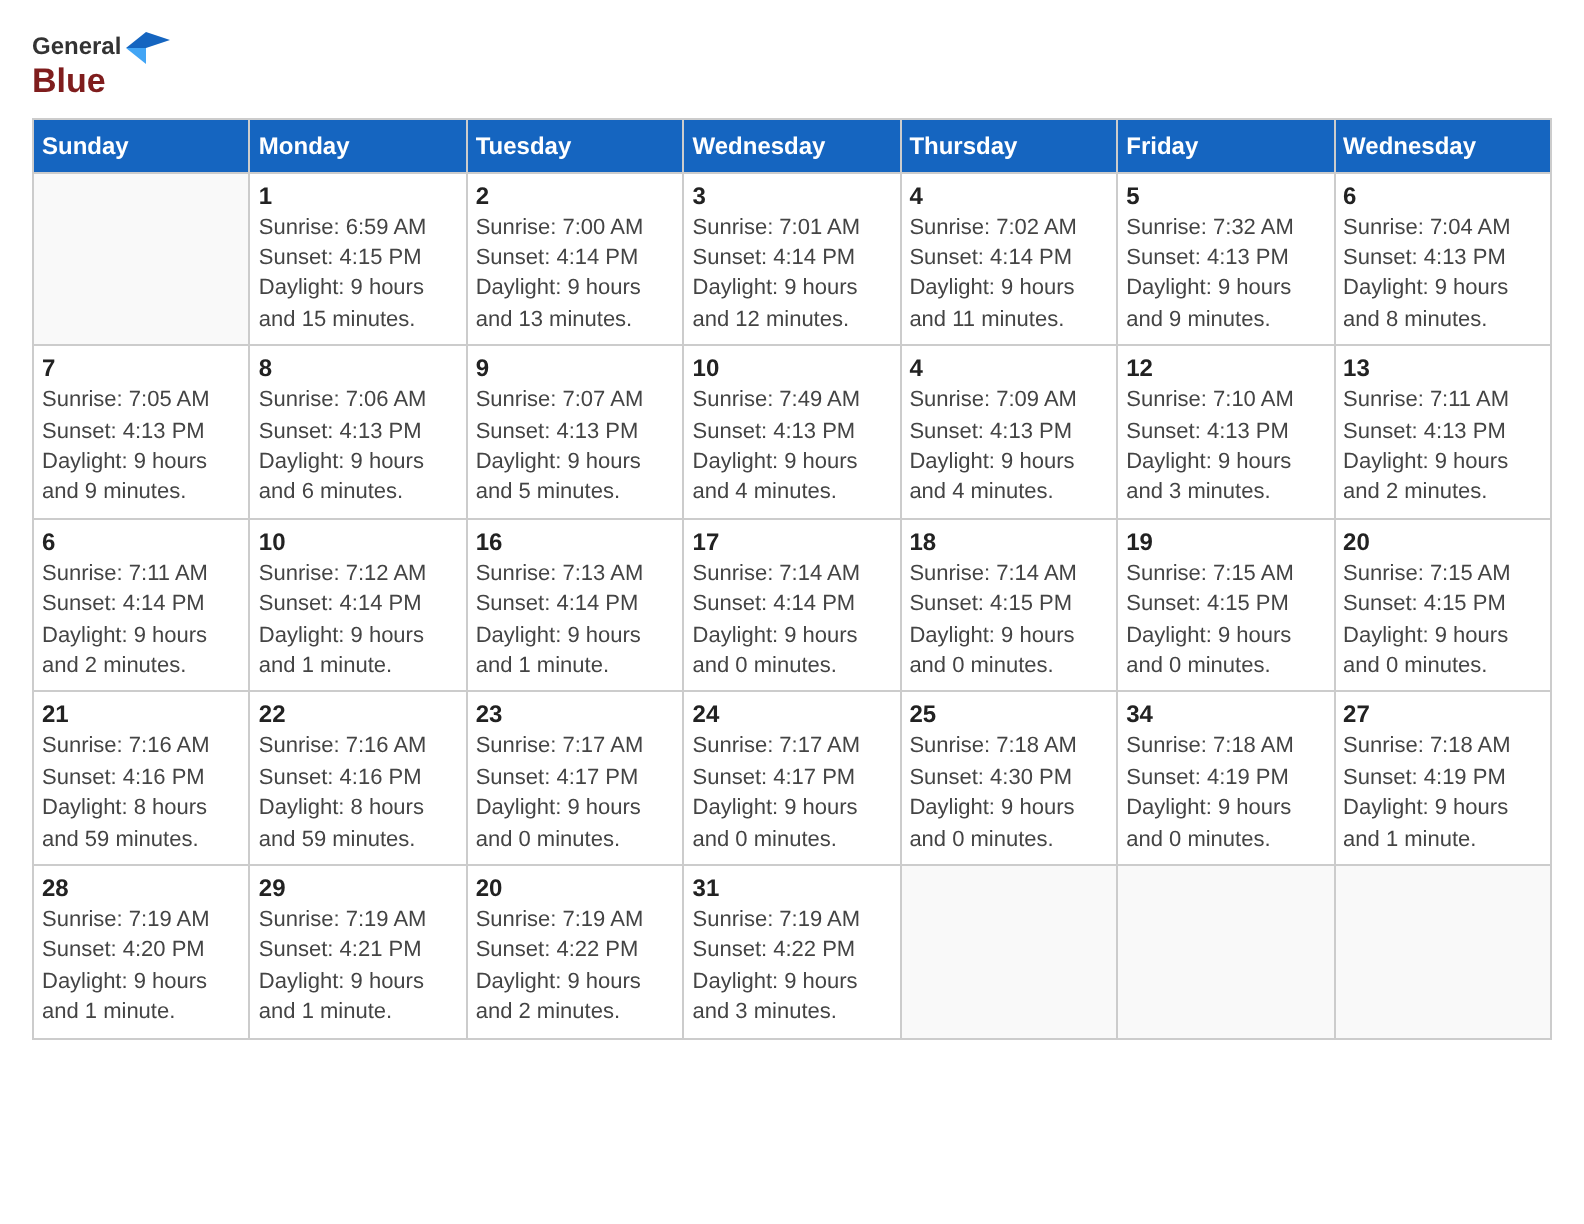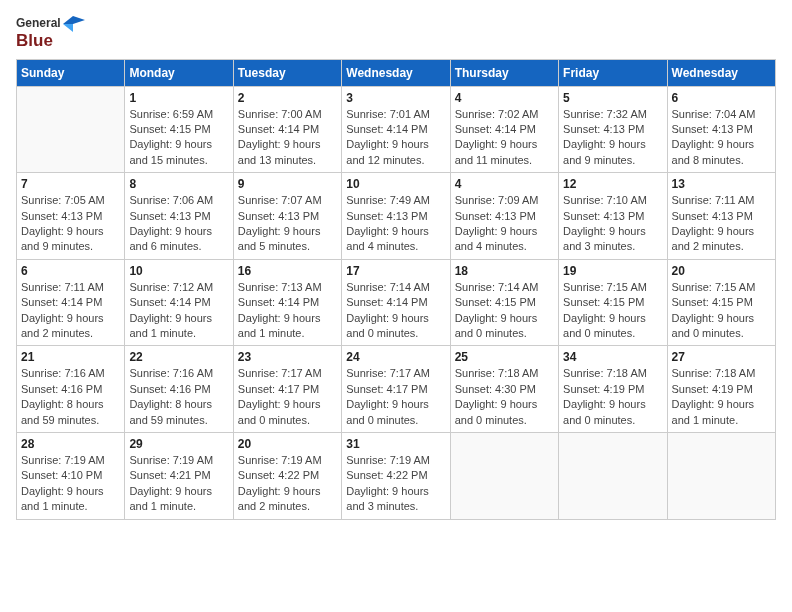--- a/index.html
+++ b/index.html
@@ -219,21 +219,21 @@
           <div class="day-info"><span>Sunrise: 7:18 AM</span><br><span>Sunset: 4:19 PM</span><br><span>Daylight: 9 hours</span><br><span>and 0 minutes.</span></div>
         </td>
         <td>
           <span class="day-number">27</span>
           <div class="day-info"><span>Sunrise: 7:18 AM</span><br><span>Sunset: 4:19 PM</span><br><span>Daylight: 9 hours</span><br><span>and 1 minute.</span></div>
         </td>
       </tr>
       <tr>
         <td>
           <span class="day-number">28</span>
-          <div class="day-info"><span>Sunrise: 7:19 AM</span><br><span>Sunset: 4:10 PM</span><br><span>Daylight: 9 hours</span><br><span>and 1 minute.</span></div>
+          <div class="day-info"><span>Sunrise: 7:19 AM</span><br><span>Sunset: 4:20 PM</span><br><span>Daylight: 9 hours</span><br><span>and 1 minute.</span></div>
         </td>
         <td>
           <span class="day-number">29</span>
           <div class="day-info"><span>Sunrise: 7:19 AM</span><br><span>Sunset: 4:21 PM</span><br><span>Daylight: 9 hours</span><br><span>and 1 minute.</span></div>
         </td>
         <td>
           <span class="day-number">20</span>
           <div class="day-info"><span>Sunrise: 7:19 AM</span><br><span>Sunset: 4:22 PM</span><br><span>Daylight: 9 hours</span><br><span>and 2 minutes.</span></div>
         </td>
         <td>

